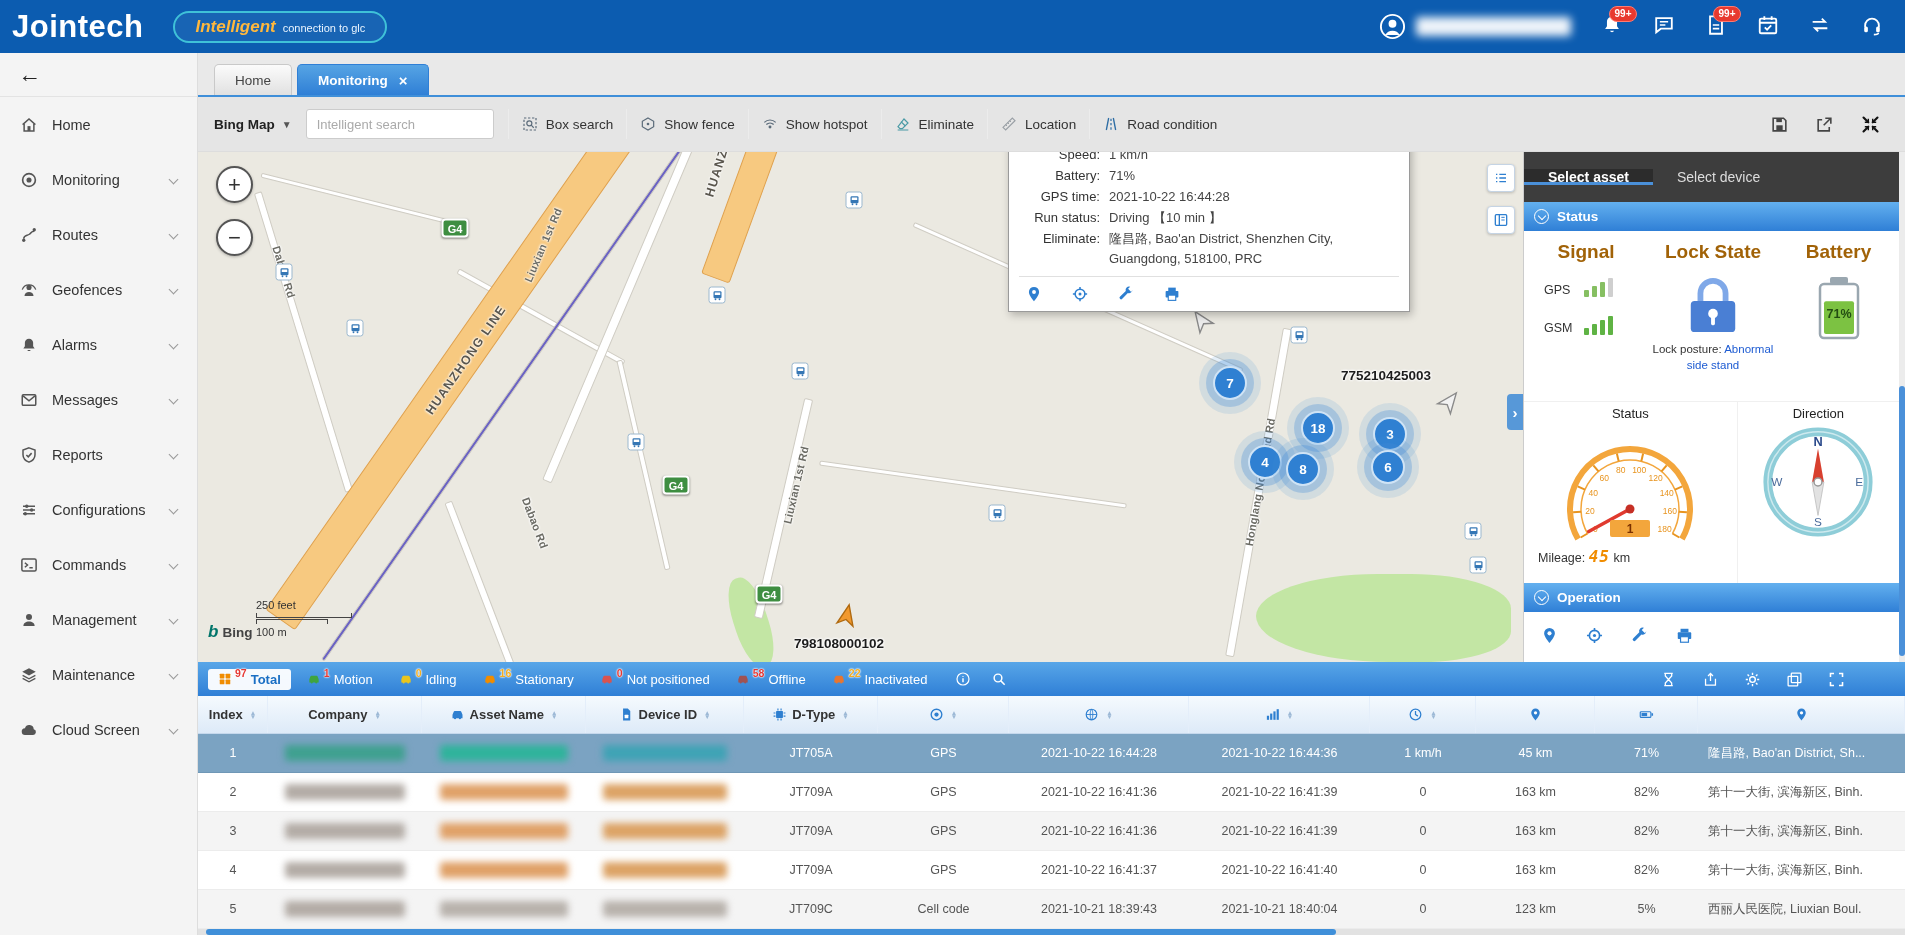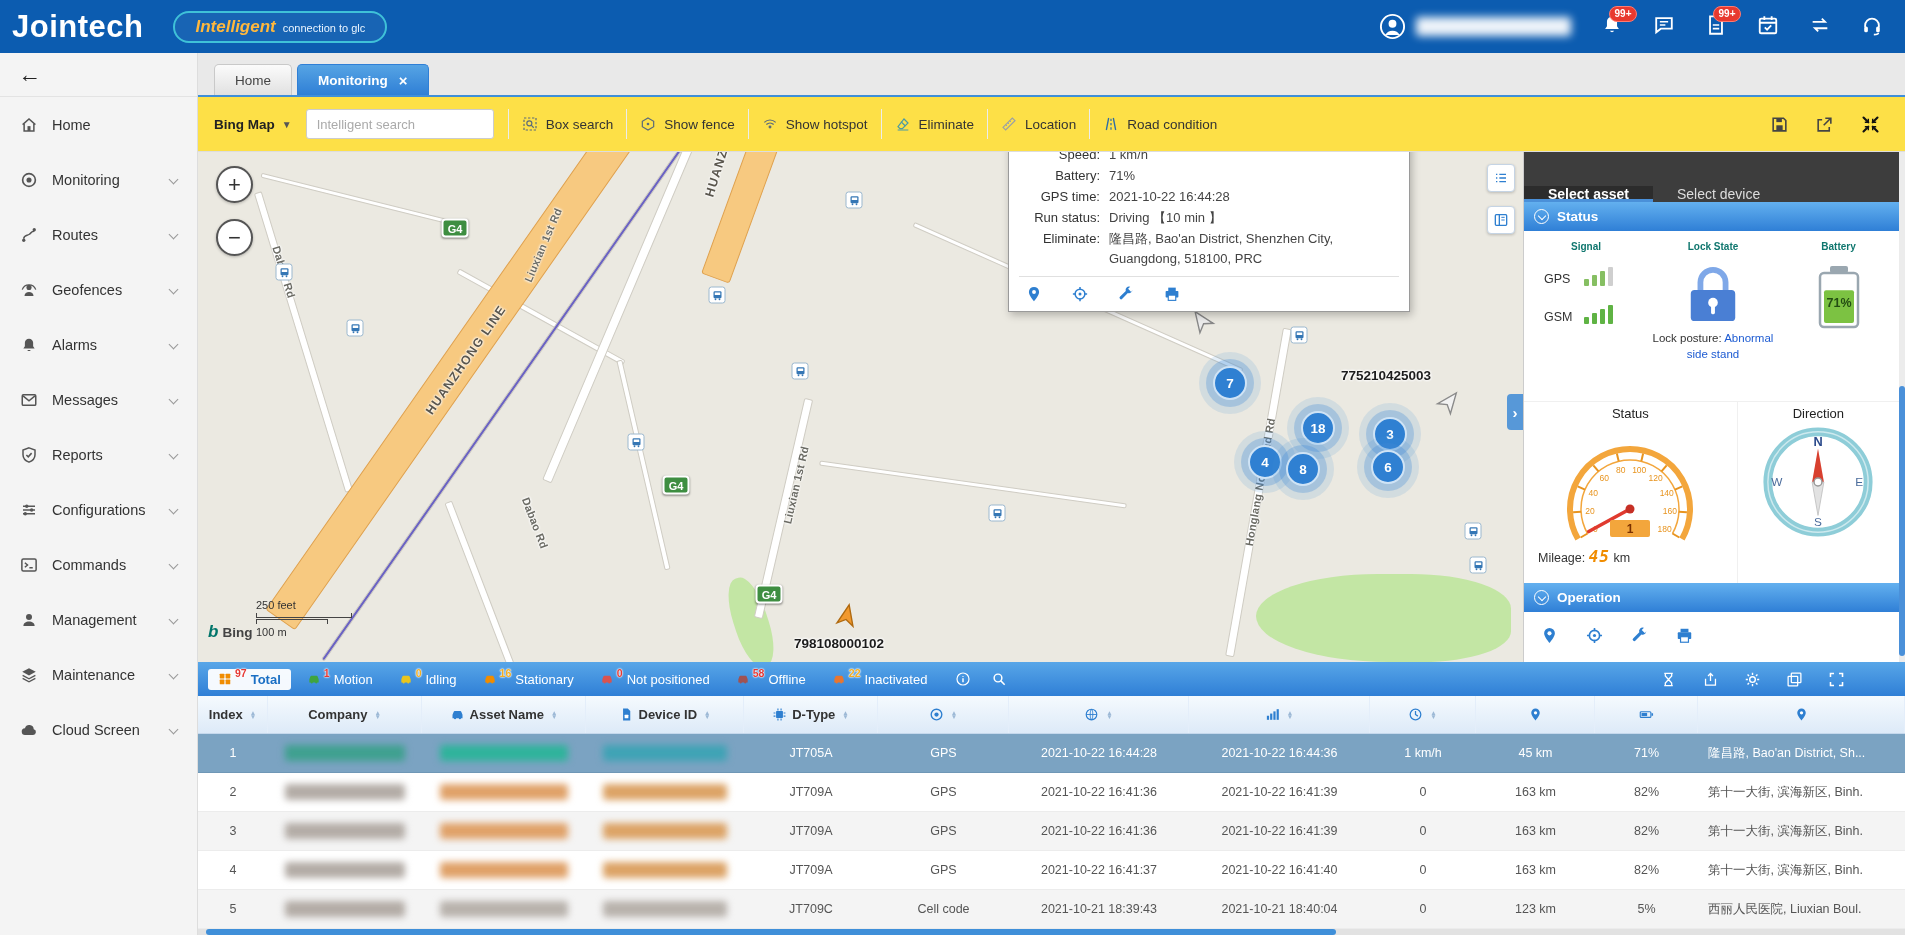--- a/index.html
+++ b/index.html
@@ -29,21 +29,21 @@
 .sicon{font-size:18px;color:#555}
 .slabel{flex:1}
 .chev{width:7px;height:7px;border-right:1.6px solid #999;border-bottom:1.6px solid #999;transform:rotate(45deg);margin-right:6px}
 .content{flex:1;display:flex;flex-direction:column;min-width:0}
 
 .tabbar{height:44px;background:#e9e9e9;border-bottom:2px solid #3f8fd9;display:flex;align-items:flex-end;padding-left:16px;gap:5px;flex:none}
 .tab{height:31px;display:flex;align-items:center;gap:11px;padding:0 20px;border:1px solid #c9c9c9;border-bottom:none;border-radius:5px 5px 0 0;background:linear-gradient(#fbfbfb,#e1e1e1);font-size:13.5px;color:#444;cursor:pointer}
 .tab.active{background:linear-gradient(#56a4e4,#2f7fd6);color:#fff;border-color:#2f7fd6;font-weight:bold}
 .tab-close{font-size:15px}
 
-.toolbar{height:55px;background:#fde047;border-bottom:1px solid #ddd;display:flex;align-items:center;padding:0 16px;gap:14px;flex:none}
+.toolbar{height:55px;background:#e5e5e5;border-bottom:1px solid #ddd;display:flex;align-items:center;padding:0 16px;gap:14px;flex:none}
 .map-select{display:flex;align-items:center;gap:7px;font-size:13.5px;color:#222;font-weight:bold;cursor:pointer}
 .caret{font-size:10px;color:#555}
 .search-input{width:188px;height:30px;border:1px solid #ccc;border-radius:3px;padding:0 10px;font-size:13px;color:#333;outline:none}
 .search-input::placeholder{color:#aaa}
 .tb-buttons{display:flex;align-items:center}
 .tb-btn{display:flex;align-items:center;gap:8px;padding:7px 13px;font-size:13.5px;color:#333;border-left:1px solid #ececec;cursor:pointer;white-space:nowrap}
 .tb-btn .ic{font-size:16px}
 .tb-right{margin-left:auto;display:flex;align-items:center;gap:26px;color:#444;padding-right:8px}
 .tb-right .ic{font-size:19px;cursor:pointer}
 .tb-right .big{font-size:21px;color:#111}
@@ -77,32 +77,32 @@
 .scalebar{position:absolute;left:58px;bottom:24px;font-size:11px;color:#333;z-index:6}
 .sb1{width:96px;border-left:1.5px solid #444;border-right:1.5px solid #444;border-bottom:1.5px solid #444;height:5px;margin:2px 0 1px}
 .sb2{width:72px;border-left:1.5px solid #444;border-right:1.5px solid #444;border-top:1.5px solid #444;height:5px;margin-bottom:2px}
 .bing{position:absolute;left:10px;bottom:20px;display:flex;align-items:baseline;gap:4px;z-index:6}
 .blogo{font-weight:bold;font-size:17px;font-style:italic;color:#00756a}
 .bname{font-size:13.5px;color:#444;font-weight:bold}
 .mtog{position:absolute;right:8px;width:28px;height:28px;background:#fff;border:1px solid #c5d4e4;border-radius:4px;color:#2e7fd0;display:flex;align-items:center;justify-content:center;font-size:16px;box-shadow:0 1px 3px rgba(0,0,0,.2);z-index:6;cursor:pointer}
 .collapse{position:absolute;right:0;top:242px;width:16px;height:36px;background:#5798d8;color:#fff;border-radius:4px 0 0 4px;display:flex;align-items:center;justify-content:center;font-size:15px;font-weight:bold;z-index:6;cursor:pointer}
 
 .panel{width:376px;background:#fff;border-left:1px solid #ccc;display:flex;flex-direction:column;overflow:hidden;flex:none}
-.panel-tabs{height:50px;background:#3d3d3d;display:flex;align-items:flex-end;flex:none}
+.panel-tabs{height:50px;background:#3d3d3d;display:flex;align-items:center;flex:none}
 .ptab{padding:0 24px;display:flex;align-items:center;font-size:14px;color:#ddd;cursor:pointer}
 .ptab.active{background:#2c2c2c;color:#fff;box-shadow:inset 0 -3px 0 #4a90d9;font-weight:bold}
 .sec-head{height:29px;background:linear-gradient(#63b0ef,#2f7fd6);color:#fff;display:flex;align-items:center;gap:8px;padding:0 10px;font-size:13.5px;font-weight:bold;flex:none;cursor:pointer}
 .sec-chev{width:15px;height:15px;border:1.5px solid #fff;border-radius:50%;position:relative;flex:none}
 .sec-chev:after{content:"";position:absolute;left:4px;top:3px;width:5px;height:5px;border-right:1.5px solid #fff;border-bottom:1.5px solid #fff;transform:rotate(45deg)}
 .status-body{flex:none}
 .stat-cols{display:flex;height:170px;padding:10px 6px 0}
 .sig-col{width:112px}
 .lock-col{width:142px;text-align:center}
 .bat-col{flex:1;text-align:center}
-.col-title{font-size:10px;color:#0f766e;font-weight:bold;text-align:center;margin-bottom:10px}
+.col-title{font-size:19px;color:#a16207;font-weight:bold;text-align:center;margin-bottom:10px}
 .sig-row{display:flex;align-items:flex-end;gap:8px;margin:14px 0 18px;padding-left:14px}
 .sig-lab{font-size:12.5px;color:#333;width:32px}
 .bars{display:flex;align-items:flex-end;gap:3px;height:20px}
 .bar{width:5px;border-radius:1px;display:inline-block}
 .lock-cap{font-size:11.5px;color:#333;line-height:1.35;margin-top:3px;padding:0 4px}
 .lock-cap .blue{color:#1d5bd2}
 .gauge-row{display:flex;height:182px;border-top:1px solid #f0f0f0}
 .gauge-col{width:57%;border-right:1px solid #f0f0f0;text-align:center}
 .dir-col{flex:1;text-align:center}
 .col-title2{font-size:13px;color:#222;margin:4px 0 2px}

